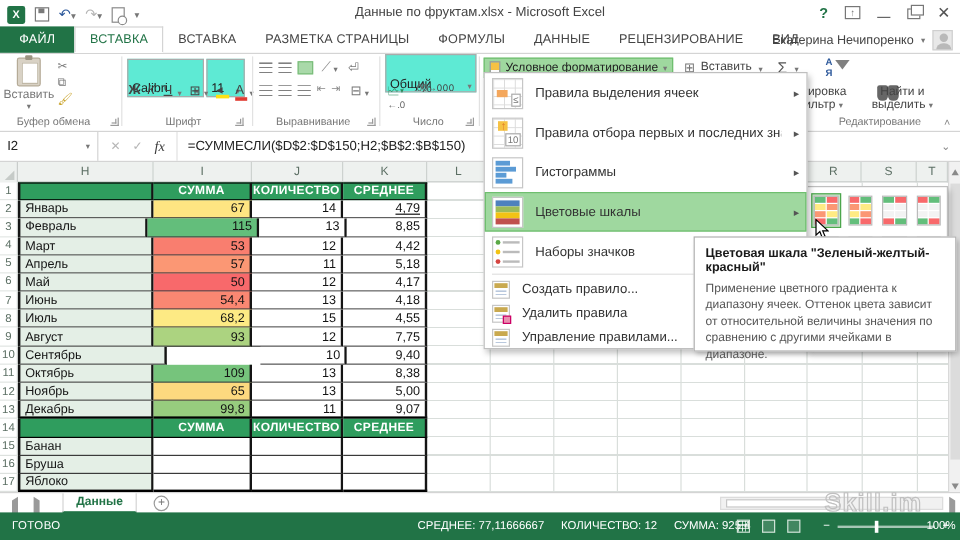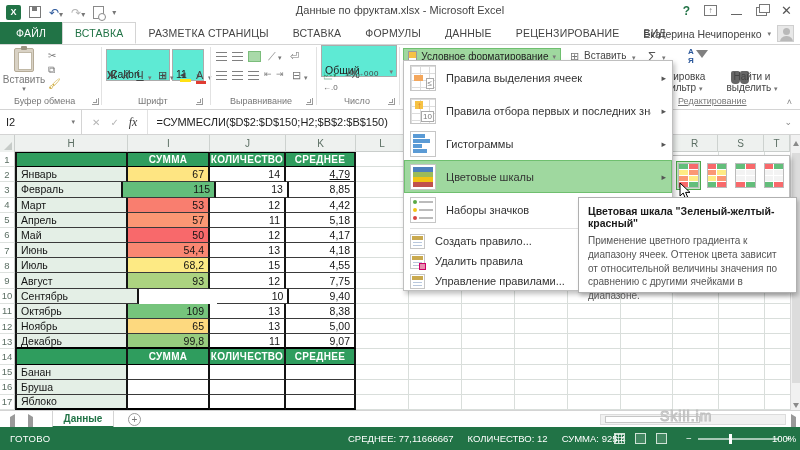--- a/index.html
+++ b/index.html
@@ -127,21 +127,21 @@
   #cf-tooltip { position:absolute; left:578px; top:197px; width:219px; height:96px; background:#fff; border:1px solid #b0b0b0; box-shadow:2px 3px 4px rgba(0,0,0,.2); z-index:40; padding:7px 9px; }
   #cf-tooltip .tt-title { font-size:10.5px; font-weight:bold; color:#1a1a1a; margin-bottom:5px; }
   #cf-tooltip .tt-body { font-size:10px; color:#555; line-height:1.38; }
 
   
   #sheetbar { position:absolute; left:0; top:410px; width:800px; height:17px; background:#fff; border-top:1px solid #d4d4d4; }
   .sheettab { position:absolute; left:52px; top:0; width:62px; height:17px; background:#fff; border-right:1px solid #d4d4d4; border-left:1px solid #d4d4d4; border-bottom:2px solid #217346; color:#217346; font-weight:bold; font-size:10px; display:flex; align-items:center; justify-content:center; }
   .addsheet { position:absolute; left:128px; top:2px; width:13px; height:13px; border:1px solid #9a9a9a; border-radius:50%; color:#777; font-size:10px; line-height:11px; text-align:center; }
   #hscroll { position:absolute; left:600px; top:3px; width:186px; height:11px; background:#f1f1f1; border:1px solid #dcdcdc; }
   #hthumb { position:absolute; left:4px; top:1px; width:95px; height:7px; background:#fff; border:1px solid #c6c6c6; }
-  .watermark { position:absolute; left:660px; top:408px; font-size:14px; font-weight:normal; letter-spacing:1px; color:transparent; -webkit-text-stroke:1px #c0c0c0; z-index:5; }
+  .watermark { position:absolute; left:687px; top:408px; font-size:21px; font-weight:bold; letter-spacing:1px; color:transparent; -webkit-text-stroke:1px #c0c0c0; z-index:5; }
 
   
   #statusbar { position:absolute; left:0; top:427px; width:800px; height:23px; background:#217346; color:#fff; font-size:9.5px; display:flex; align-items:center; }
   #status-left { margin-left:10px; letter-spacing:.4px; }
   #status-agg { position:absolute; left:348px; display:flex; gap:14px; white-space:nowrap; }
   .sb-views { position:absolute; left:614px; display:flex; gap:10px; align-items:center; }
   .view-ic { width:11px; height:11px; border:1px solid #cfe3d6; background:rgba(255,255,255,.15); }
   .view-ic.grid-v { background:repeating-linear-gradient(to right,rgba(255,255,255,.7) 0 1px,transparent 1px 3px),repeating-linear-gradient(to bottom,rgba(255,255,255,.7) 0 1px,transparent 1px 3px); }
   #zoomctl { position:absolute; left:686px; display:flex; align-items:center; gap:6px; width:105px; }
   #zoom-track { flex:1; height:2px; background:rgba(255,255,255,.6); position:relative; }
@@ -166,22 +166,22 @@
     <span class="wc-box">↑</span>
     <span class="wc-min"></span>
     <span class="wc-restore"></span>
     <span style="font-size:13px;color:#555;">✕</span>
   </div>
 </div>
 
 <div id="tabstrip">
     <div class="rtab file">ФАЙЛ</div>
     <div class="rtab active">ВСТАВКА</div>
+    <div class="rtab">ВСТАВКА</div>
     <div class="rtab">РАЗМЕТКА СТРАНИЦЫ</div>
-    <div class="rtab">ВСТАВКА</div>
     <div class="rtab">ФОРМУЛЫ</div>
     <div class="rtab">ДАННЫЕ</div>
     <div class="rtab">РЕЦЕНЗИРОВАНИЕ</div>
     <div class="rtab">ВИД</div>
   </div>
 <div id="user-area">
   <span>Екатерина Нечипоренко</span>
   <span class="tiny-caret">▾</span>
   <span class="avatar"></span>
 </div>
@@ -275,21 +275,21 @@
   <div class="az-filter abs" style="left:688px;top:2px;">А<br>Я<span class="funnel"></span></div>
   <div class="two-line-btn" style="left:640px;top:26px;width:76px;">
     <div>Сортировка</div>
     <div><span>и фильтр</span> <span class="tiny-caret">▾</span></div>
   </div>
   <span class="binoc abs" style="left:740px;top:6px;"></span>
   <div class="two-line-btn" style="left:722px;top:26px;width:60px;">
     <div>Найти и</div>
     <div><span>выделить</span> <span class="tiny-caret">▾</span></div>
   </div>
-  <span class="grp-label" style="left:678px;text-decoration:underline;">Редактирование</span>
+  <span class="grp-label" style="left:699px;">Редактирование</span>
   <span class="collapse-chevron">˄</span>
 </div>
 
 <div id="formulabar">
   <div id="namebox">
     <span>I2</span>
     <span class="tiny-caret">▾</span>
   </div>
   <div class="fb-btns">
     <span style="color:#b5b5b5;font-size:10px;">✕</span>

